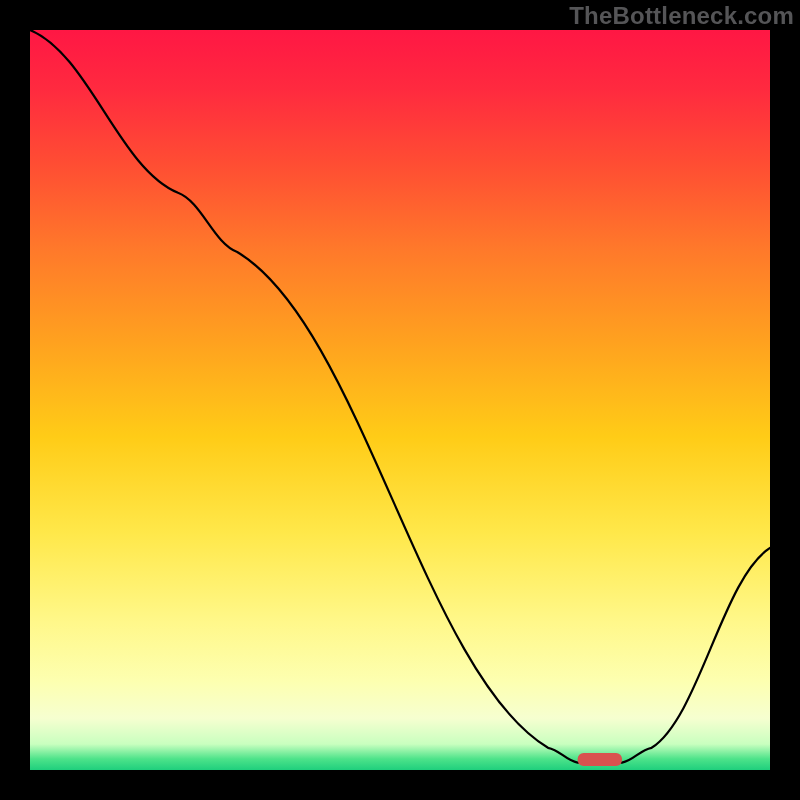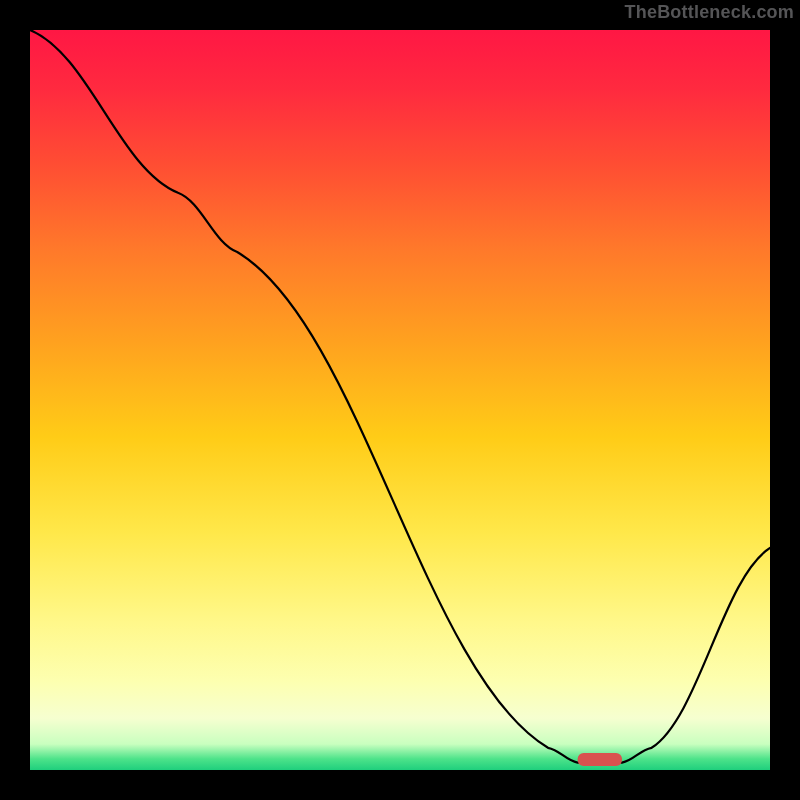--- a/index.html
+++ b/index.html
@@ -16,21 +16,21 @@
     top: 0;
     width: 800px;
     height: 800px;
     background: #000;
   }
   .watermark {
     position: absolute;
     top: 2px;
     right: 6px;
     font-family: Arial, Helvetica, sans-serif;
-    font-size: 18px;
+    font-size: 24px;
     font-weight: 600;
     color: #555557;
     letter-spacing: 0.2px;
     user-select: none;
   }
   svg.plot {
     position: absolute;
     left: 0;
     top: 0;
   }

